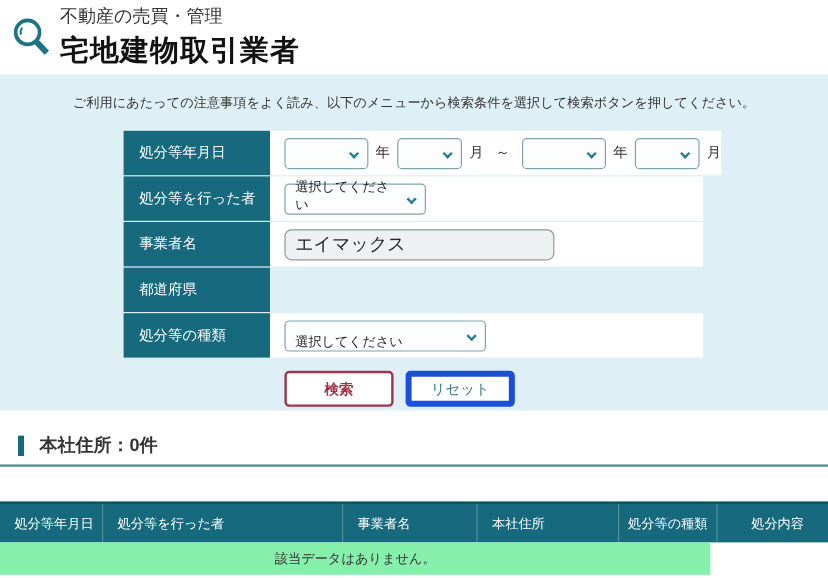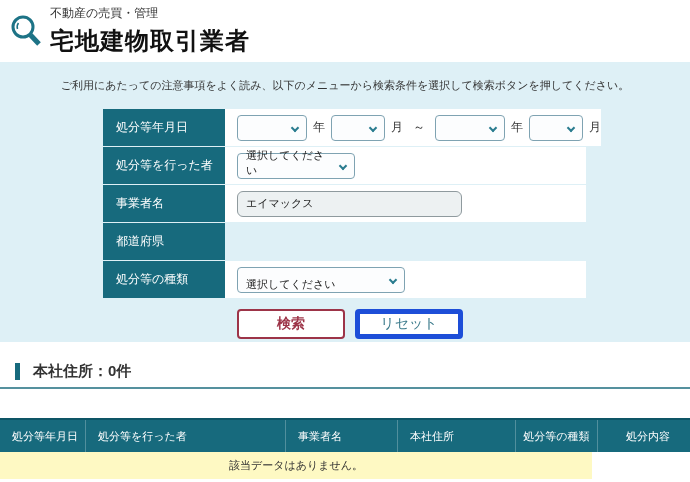--- a/index.html
+++ b/index.html
@@ -8,21 +8,21 @@
     width:690px; height:482px; position:relative; overflow:hidden;
     background:#ffffff;
     font-family:"Liberation Sans","DejaVu Sans",sans-serif;
     color:#222;
   }
 
   
   .header { height:62px; display:flex; align-items:center; padding-left:8px; background:#fff; }
   .header .icon-wrap { width:36px; height:38px; margin-top:2px; }
   .header .titles { margin-left:6px; }
-  .breadcrumb { font-size:12px; color:#333; margin-bottom:3px; }
+  .breadcrumb { font-size:15px; color:#333; margin-bottom:3px; }
   .page-title { font-size:24px; font-weight:bold; color:#111; letter-spacing:1px; }
 
   
   .panel { background:#def0f6; height:280px; padding-top:16px; }
   .instruction { text-align:center; font-size:11px; color:#333; margin-bottom:16px; }
 
   .form { margin-left:103px; width:483px; }
   .form-row { display:flex; margin-bottom:1px; height:37px; }
   .form-label {
     width:122px; background:#176a7d; color:#fff; font-size:12px;
@@ -47,27 +47,27 @@
     position:absolute; right:8px; top:9px; width:6px; height:6px;
     border-right:2px solid #2a7c8f; border-bottom:2px solid #2a7c8f;
     transform:rotate(45deg);
   }
   .unit { font-size:12px; color:#333; }
   .tilde { font-size:12px; color:#333; margin:0 4px; }
 
   .text-input {
     width:225px; height:26px; background:#edf1f2;
     border:1px solid #8f9a9e; border-radius:6px;
-    padding:0 8px; font-size:11px; color:#222;
+    padding:0 8px; font-size:15px; color:#222;
     font-family:Liberation Serif, serif;
   }
 
   .buttons { display:flex; gap:10px; margin:11px 0 0 237px; }
   .btn {
-    width:108px; height:30px; border-radius:4px; font-size:14px;
+    width:91px; height:30px; border-radius:4px; font-size:12px;
     display:flex; align-items:center; justify-content:center;
     cursor:pointer; background:#ffffff;
     font-family:"Liberation Sans","DejaVu Sans",sans-serif;
   }
   .btn-search { border:2px solid #9d3448; color:#9d3448; font-weight:bold; }
   .btn-reset  { border:5px solid #1d4ed8; color:#39798a; }
 
   
   .results-heading {
     margin:20px 0 0 15px; display:flex; align-items:center;
@@ -84,21 +84,21 @@
   }
   .th { display:flex; align-items:center; padding-left:12px; }
   .th + .th { border-left:1px solid rgba(255,255,255,0.25); }
   .th.c1 { width:85px; }
   .th.c2 { width:200px; }
   .th.c3 { width:112px; }
   .th.c4 { width:118px; }
   .th.c5 { width:82px; justify-content:center; padding-left:0; }
   .th.c6 { width:93px; justify-content:center; padding-left:8px; }
   .empty-row {
-    width:592px; height:27px; background:#fef9c3;
+    width:592px; height:27px; background:#86efac;
     display:flex; align-items:center; justify-content:center;
     font-size:11px; color:#333;
   }
 </style>
 </head>
 <body>
 
 <div class="header">
   <div class="icon-wrap">
     <svg width="36" height="38" viewBox="0 0 36 38">

